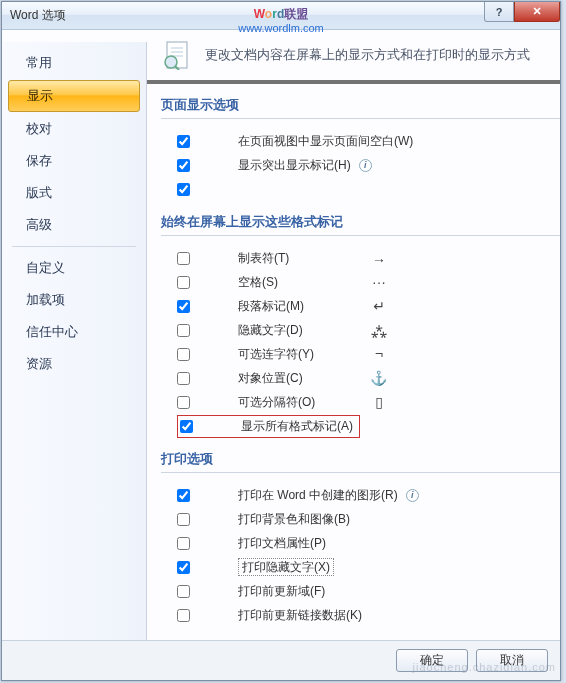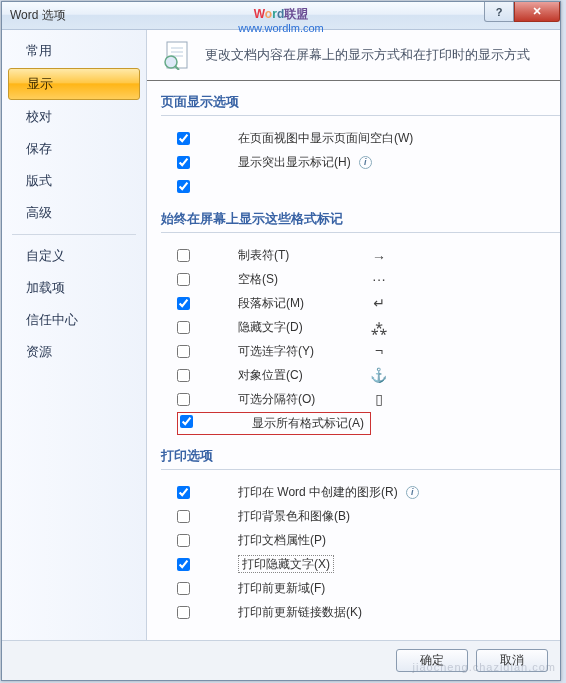--- a/index.html
+++ b/index.html
@@ -13,35 +13,35 @@
 .titlebar-btn.close { width: 46px; background: linear-gradient(to bottom, #e9a09b, #d46a5f, #c0392b); color: #fff; border-color: #a03020; border-radius: 0 0 3px 0; }
 .watermark { position: absolute; left: 50%; transform: translateX(-50%); top: 2px; text-align: center; line-height: 1.1; pointer-events: none; }
 .watermark .wm1 { font-size: 16px; font-weight: bold; }
 .watermark .wm1 .c1 { color: #e63946; }
 .watermark .wm1 .c2 { color: #f4a261; }
 .watermark .wm1 .c3 { color: #2a9d8f; }
 .watermark .wm1 .c4 { color: #457b9d; }
 .watermark .wm1 .c5 { color: #6a4c93; font-family: Liberation Mono, monospace; }
 .watermark .wm2 { font-size: 11px; color: #2a6fd6; }
 .body-area { flex: 1; display: flex; background: #fdfdff; overflow: hidden; }
-.sidebar { width: 145px; background: linear-gradient(to right, #f8faff, #eef3fb); border-right: 1px solid #c8d2e0; padding: 4px 0; }
+.sidebar { width: 145px; background: linear-gradient(to right, #f8faff, #eef3fb); border-right: 1px solid #c8d2e0; padding: 4px 0; margin-top: 12px; }
 .sidebar-item { padding: 6px 18px; font-size: 13px; color: #2b3a55; cursor: pointer; margin: 2px 6px; border-radius: 3px; }
 .sidebar-item.selected { background: linear-gradient(to bottom, #ffe9a8, #ffc94a 45%, #ffb617 50%, #ffce5a); border: 1px solid #c79a2d; color: #3a2a00; }
 .sidebar-sep { height: 1px; background: #d0d8e4; margin: 6px 10px; }
 .main { flex: 1; padding: 10px 0 0 0; overflow: hidden; display: flex; flex-direction: column; }
 .main-header { display: flex; align-items: center; gap: 10px; padding: 0 14px 10px 14px; }
 .main-header-icon { width: 34px; height: 30px; display: flex; align-items: center; justify-content: center; }
 .main-header-text { font-size: 13px; color: #4a5568; }
-.main-scroll { flex: 1; overflow-x: scroll; overflow-y: hidden; border-top: 1px solid #737373; padding: 0 14px 10px 14px; }
+.main-scroll { flex: 1; overflow-x: scroll; overflow-y: hidden; border-top: 4px solid #737373; padding: 0 14px 10px 14px; }
 .section-head { color: #3963a5; font-size: 13px; font-weight: bold; padding: 12px 0 4px 0; border-bottom: 1px solid #ccd5e2; margin-bottom: 10px; }
 .opt-row { display: flex; align-items: center; padding: 4px 0 4px 16px; gap: 8px; height: 24px; }
 .opt-row input[type=checkbox] { width: 13px; height: 13px; }
 .opt-label { font-size: 12px; color: #333; margin-left: 40px; }
 .symbol { width: 24px; text-align: center; font-size: 14px; color: #444; margin-left: auto; margin-right: 190px; }
-.highlight-box { border: 1px solid #cc3333; display: inline-flex; align-items: flex-start; padding: 2px 6px 2px 2px; gap: 19px; }
+.highlight-box { border: 1px solid #cc3333; display: inline-flex; align-items: center; padding: 2px 6px 2px 2px; gap: 8px; }
 .info-icon { width: 13px; height: 13px; border-radius: 50%; border: 1px solid #8ab; color: #579; font-size: 9px; display: inline-flex; align-items: center; justify-content: center; font-style: italic; font-weight: bold; }
 .footer { height: 40px; border-top: 1px solid #c8d2e0; background: #f0f3f8; display: flex; align-items: center; justify-content: flex-end; gap: 8px; padding: 0 12px; }
 .btn { min-width: 72px; height: 23px; border: 1px solid #8a9bb0; background: linear-gradient(to bottom, #fdfdff, #e6ecf5); border-radius: 3px; font-size: 12px; color: #333; cursor: pointer; }
 .faded-wm { position: absolute; right: 10px; bottom: 10px; color: rgba(120,130,150,0.35); font-size: 11px; letter-spacing: 1px; pointer-events: none; }
 .scrollbar-fake::-webkit-scrollbar { height: 17px; }
 .scrollbar-fake::-webkit-scrollbar-track { background: #f0f0f0; border: 1px solid #ddd; }
 .scrollbar-fake::-webkit-scrollbar-thumb { background: #c8d0dc; border: 1px solid #aab; border-radius: 2px; }
 .scrollbar-fake::-webkit-scrollbar-button { background: #e8ecf2; border: 1px solid #ccd; width: 17px; }
 .inner-wide { min-width: 420px; }
 </style>

